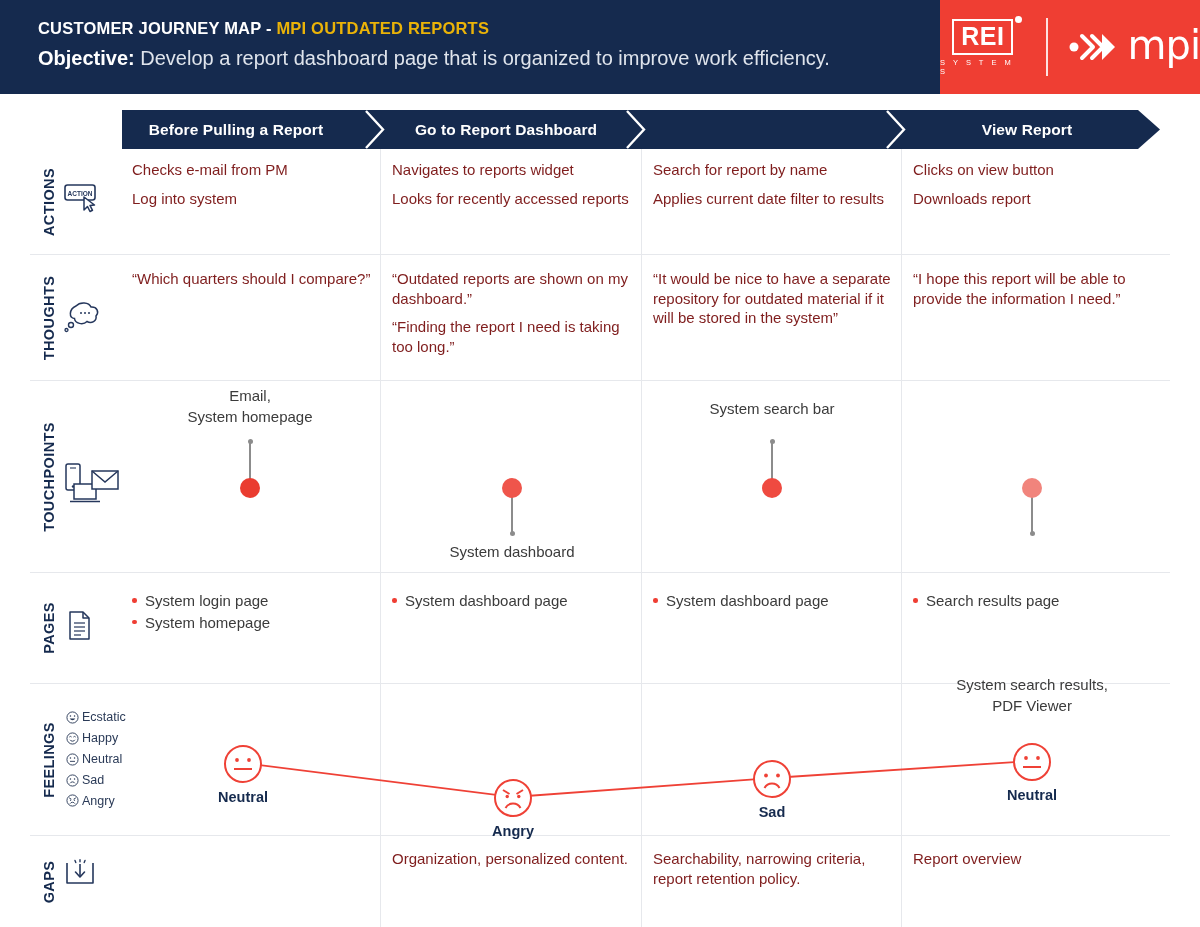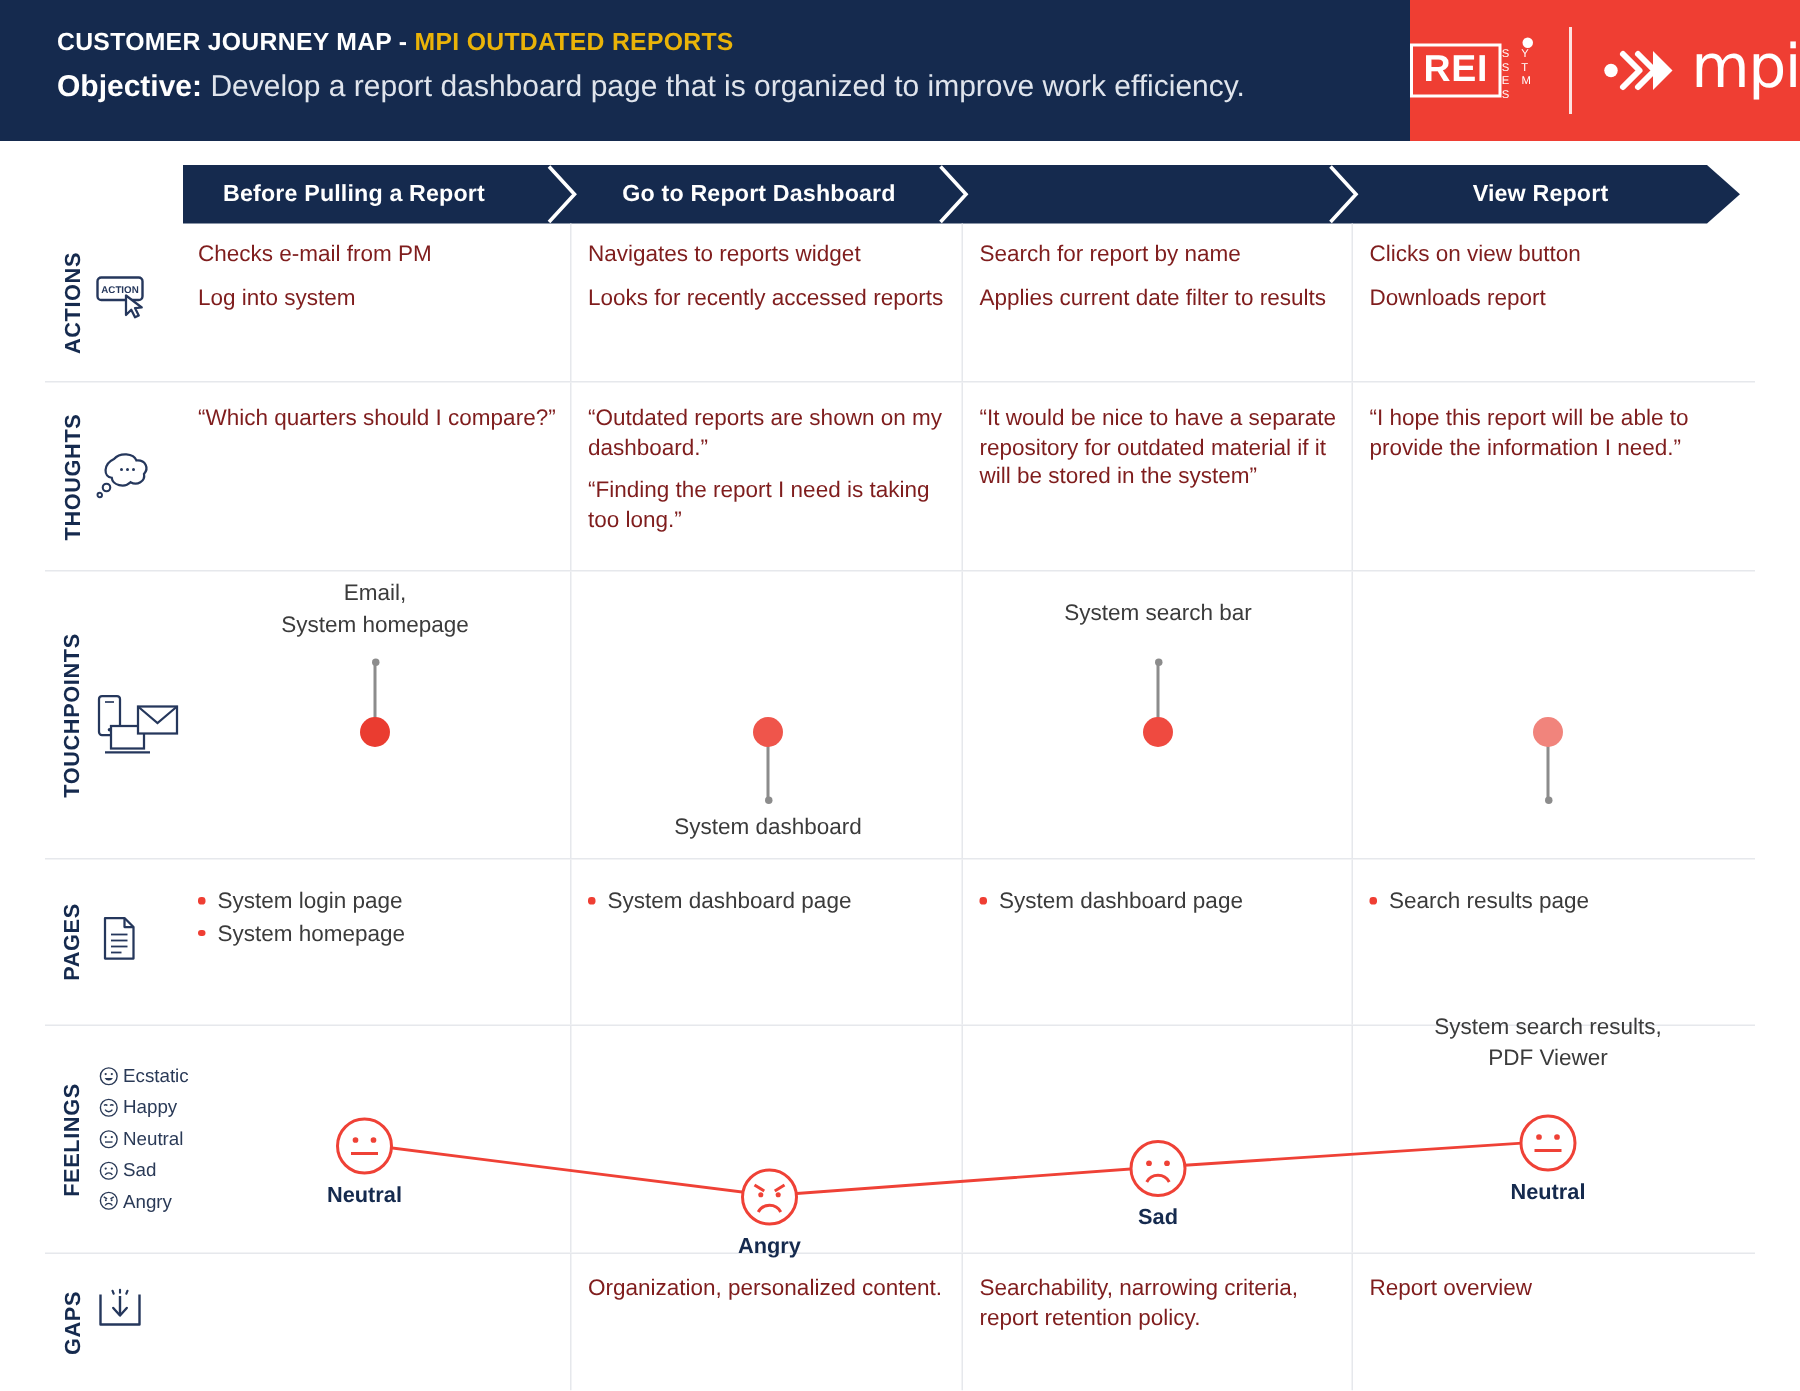--- a/index.html
+++ b/index.html
@@ -26,21 +26,21 @@
     margin-top: 9px; font-size: 20px; color: #dfe4ec; white-space: nowrap;
   }
   .hdr-obj b { color: #ffffff; font-weight: bold; }
 
   .logo-box {
     position: absolute; right: 0; top: 0; width: 260px; height: 94px;
     background: #ef3e33; display: flex; align-items: center; justify-content: center;
   }
   .logo-inner { display: flex; align-items: center; gap: 20px; }
   .rei {
-    position: relative; display: flex; flex-direction: row; align-items: center;
+    position: relative; display: flex; flex-direction: column; align-items: center;
   }
   .rei-word {
     border: 2.5px solid #fff; color: #fff; font-weight: bold;
     font-size: 25px; line-height: 1; padding: 3px 7px 4px 7px;
     letter-spacing: .5px; position: relative;
   }
   .rei-dot {
     position: absolute; width: 7px; height: 7px; border-radius: 50%;
     background: #fff; right: 4px; top: -3px;
   }

